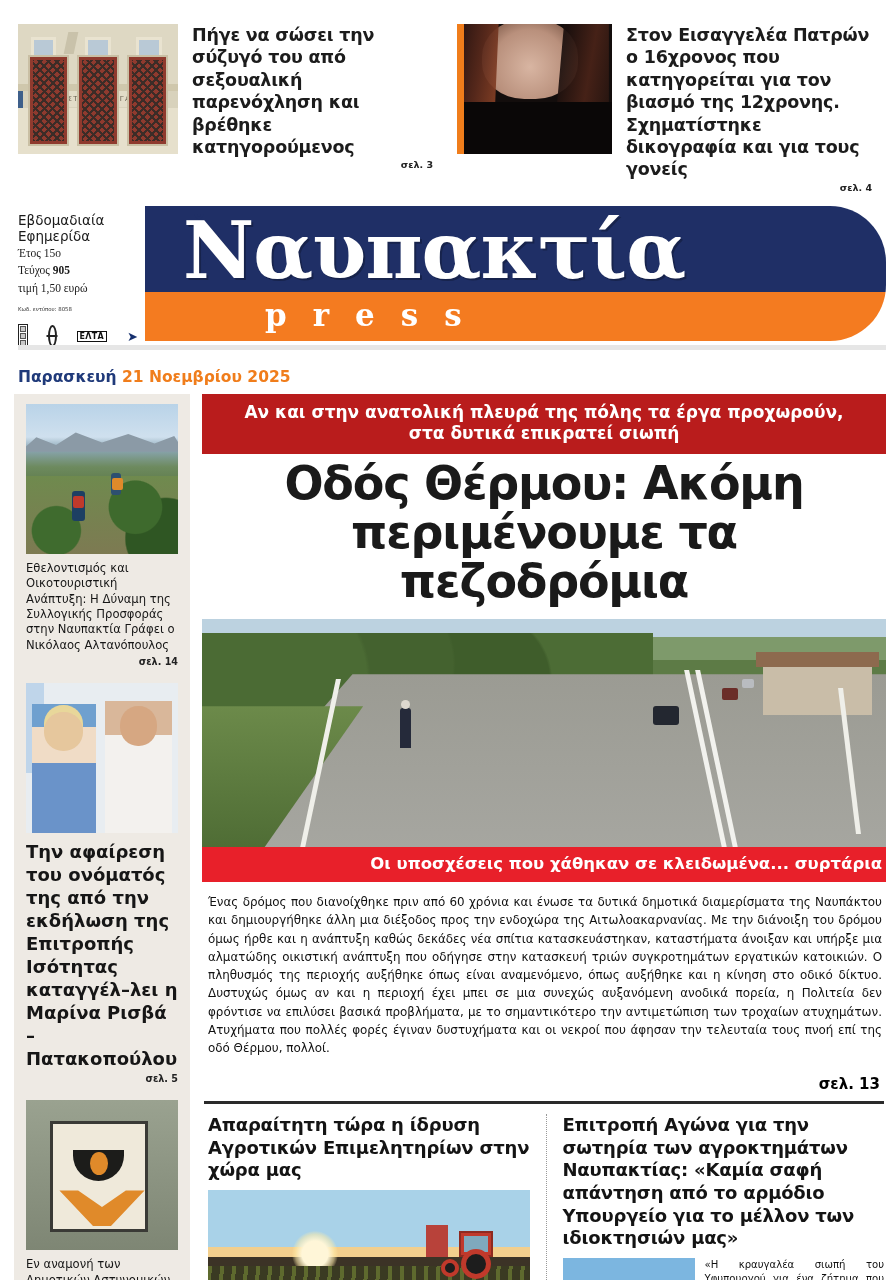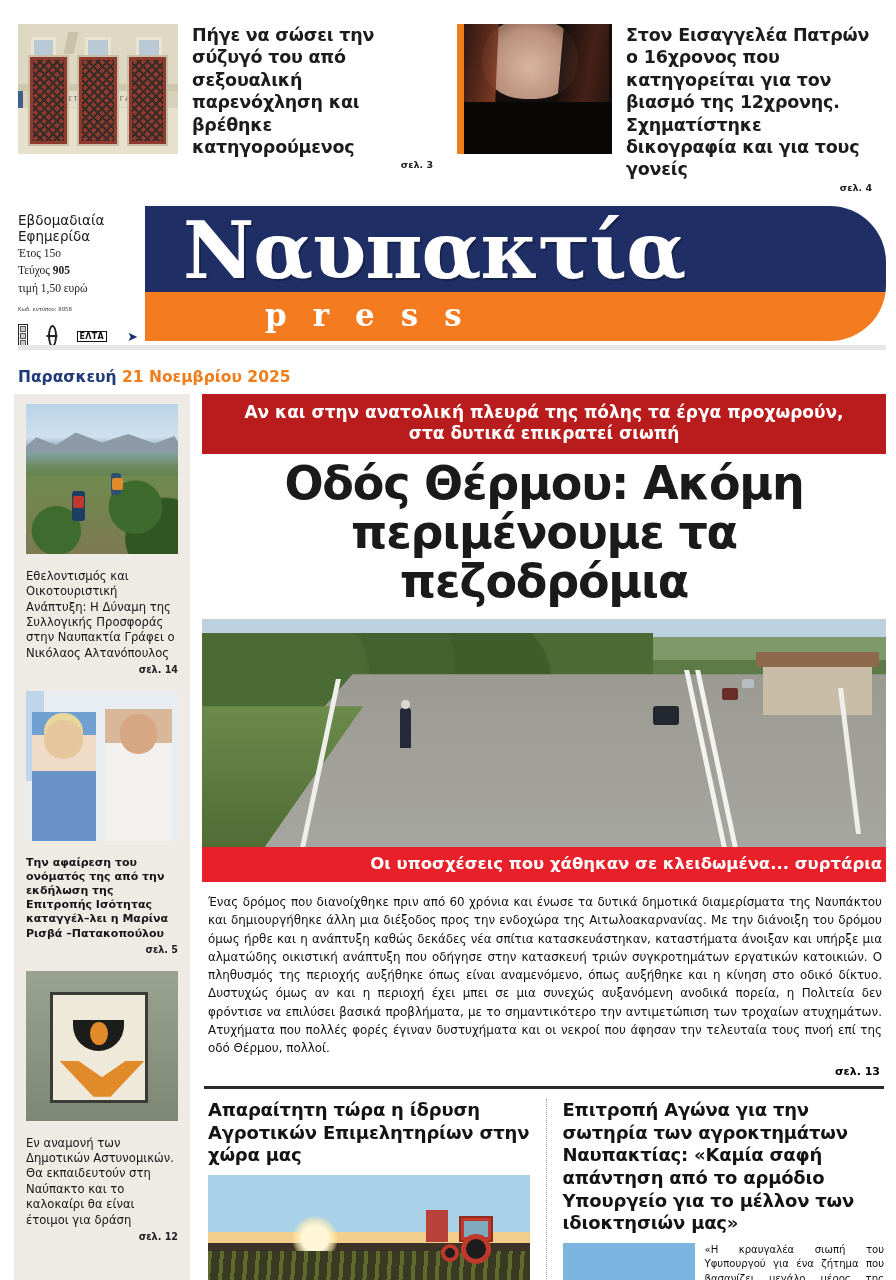--- a/index.html
+++ b/index.html
@@ -94,22 +94,22 @@
   .dateline .dw { color:#203a7a; }
   .dateline .dd { color:#f07d1b; }
 
   
   .content { display:flex; padding: 0 10px 0 14px; gap: 12px; }
   .col-left { width: 176px; flex: 0 0 176px; background:#eeeae4; padding: 10px 12px 12px 12px; }
   .col-main { flex: 1; }
 
   .side-item { position:relative; padding-bottom: 6px; }
   .side-photo { width: 100%; height: 150px; overflow:hidden; position:relative; }
-  .side-cap { font-size:11.6px; line-height:1.33; color:#161616; margin-top:15px; }
-  .side-cap.bold { font-weight:bold; font-size:11px; line-height:1.28; }
+  .side-cap { font-size:11.6px; line-height:1.33; color:#161616; margin-top:7px; }
+  .side-cap.bold { font-weight:bold; font-size:18px; line-height:1.28; }
   .side-ref { text-align:right; font-size:9.6px; font-weight:bold; color:#222; margin-top:3px; }
   .side-sep { height: 10px; }
 
   
   .ph-hike { background: linear-gradient(#b9d3e8 0%, #cfe0ee 22%, #8aa6b4 30%, #6d8a5e 42%, #55713f 62%, #6d6a4a 100%); }
   .ph-hike::before { content:""; position:absolute; left:-4%; top:16%; width:108%; height:16%;
       background:#8b9aa6; clip-path: polygon(0 100%, 10% 40%, 22% 72%, 34% 20%, 50% 62%, 66% 26%, 82% 66%, 94% 34%, 100% 100%); }
   .ph-hike::after { content:""; position:absolute; left:0; top:48%; width:100%; height:52%;
       background: radial-gradient(circle at 20% 70%, #3f6b2e 0 18%, transparent 19%),
                   radial-gradient(circle at 72% 40%, #3e6a2d 0 22%, transparent 23%),
@@ -172,21 +172,21 @@
   .road .car1{position:absolute;left:66%;top:38%;width:26px;height:19px;background:#232730;border-radius:3px;}
   .road .car2{position:absolute;left:76%;top:30%;width:16px;height:12px;background:#6b2d28;border-radius:2px;}
   .road .car3{position:absolute;left:79%;top:26%;width:12px;height:9px;background:#b9bcc0;border-radius:2px;}
   .road .house{position:absolute;right:2%;top:20%;width:16%;height:22%;background:#c9bda8;}
   .road .house::after{content:"";position:absolute;left:-6%;top:-26%;width:112%;height:30%;background:#8d6a4e;}
 
   .redbar { background:#e8202a; color:#fff; text-align:right; font-weight:bold;
       font-size:16.5px; line-height:1.2; padding:7px 4px 8px 4px; }
   .lead { position:relative; padding: 11px 4px 2px 6px; }
   .lead p { font-size:11.9px; line-height:1.53; color:#111; text-align:justify; }
-  .lead .ref { text-align:right; font-size:11px; font-weight:bold; margin-top:8px; padding-right:2px; }
+  .lead .ref { text-align:right; font-size:15px; font-weight:bold; margin-top:18px; padding-right:2px; }
   .hrule { height:3px; background:#2a2a2a; margin:6px 2px 0 2px; }
 
   
   .bottom { display:flex; gap:16px; padding: 10px 2px 0 6px; }
   .bcol { flex:1; position:relative; }
   .bcol.right { border-left:1px dotted #999; padding-left:16px; }
   .b-head { font-weight:bold; font-size:18px; line-height:1.26; color:#141414; letter-spacing:-.2px; }
   .b-photo { width:100%; height:135px; margin-top:8px; position:relative; overflow:hidden; }
 
   .ph-tractor { background: linear-gradient(#a9d2e8 0 42%, #f3cf8d 42% 50%, #3c3326 50% 100%); }

